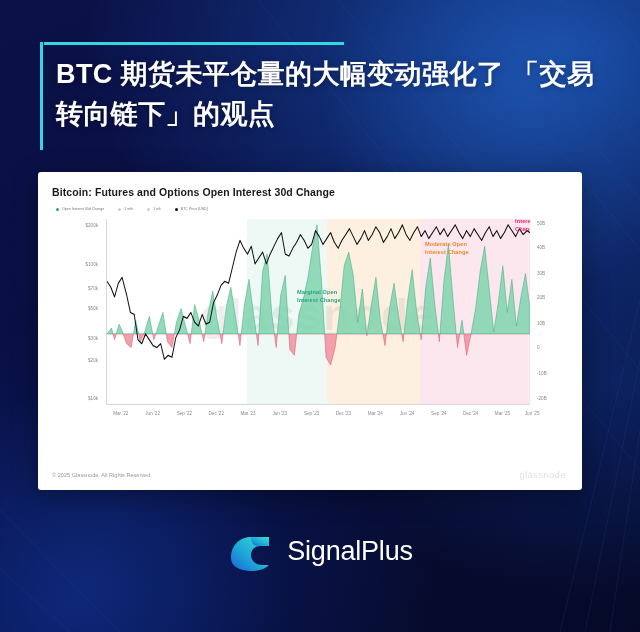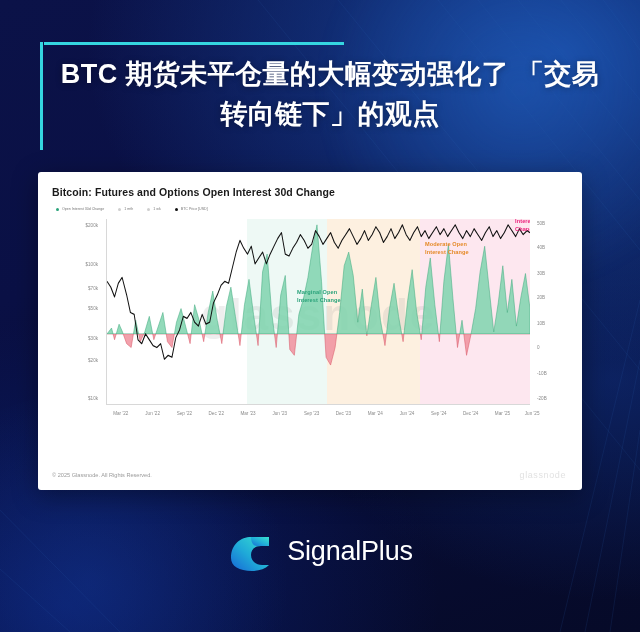--- a/index.html
+++ b/index.html
@@ -40,21 +40,20 @@
     position:absolute; left:0px; top:0px; width:3px; height:108px; background:#35d6e0;
   }
   .headline {
     color:#ffffff;
     font-size:27px;
     font-weight:700;
     line-height:1.48;
     letter-spacing:.4px;
     padding-left:16px;
     text-shadow:0 1px 6px rgba(0,0,0,.35);
-    text-align:center;
   }
   
   .card {
     position:absolute; left:38px; top:172px; width:544px; height:318px;
     background:#ffffff; border-radius:3px;
     box-shadow:0 6px 26px rgba(0,0,0,.35);
     padding:14px 16px 0 14px;
   }
   .chart-title { font-size:10.5px; color:#1a1a1a; font-weight:600; letter-spacing:.1px; }
   .legend { display:flex; align-items:center; gap:14px; margin-top:9px; padding-left:4px; }

